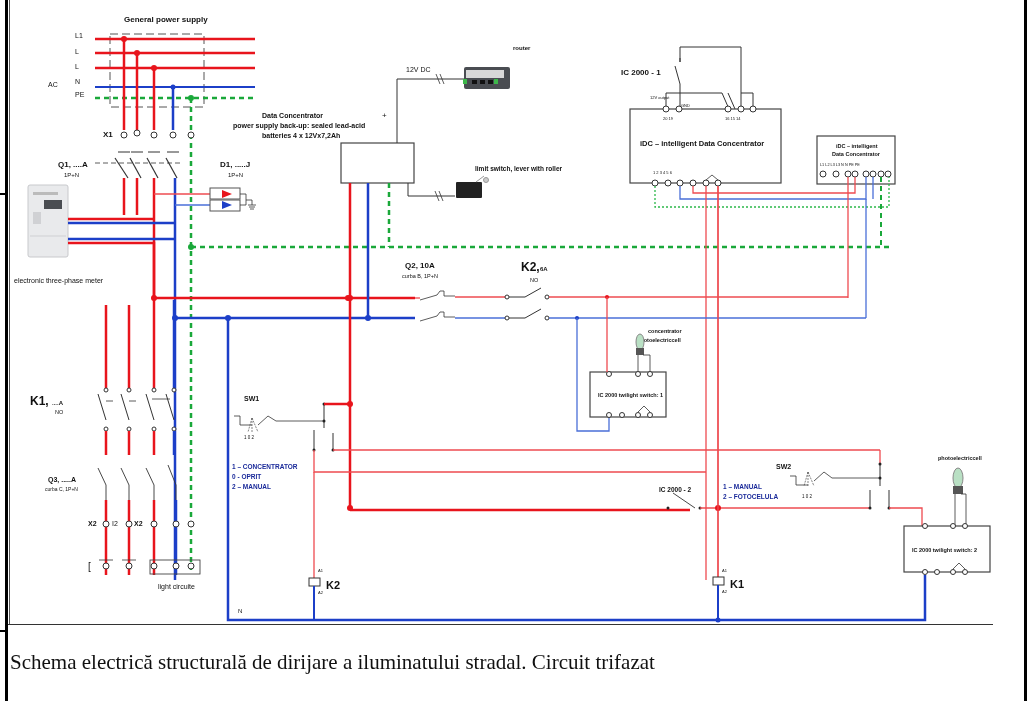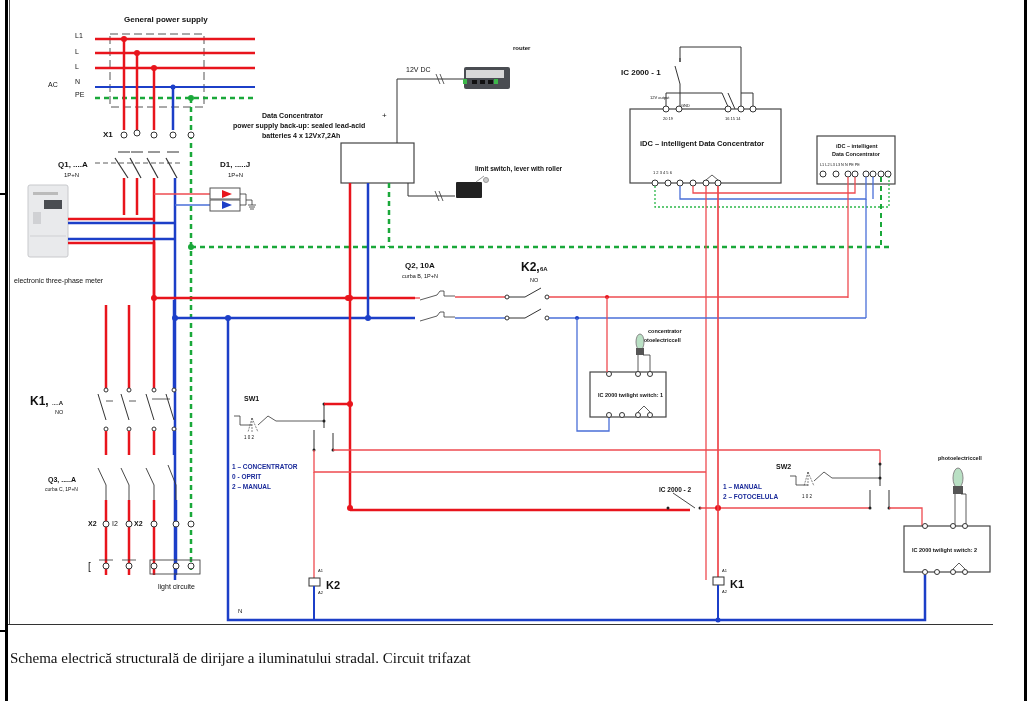--- a/index.html
+++ b/index.html
@@ -3,21 +3,21 @@
 <meta charset="utf-8">
 <style>
   html, body { margin: 0; padding: 0; background: #ffffff; }
   body { width: 1031px; height: 701px; position: relative; overflow: hidden; font-family: "Liberation Sans", sans-serif; }
   .frame-left { position: absolute; left: 5px; top: 0; width: 3px; height: 701px; background: #000; }
   .frame-left-inner { position: absolute; left: 0; top: 193px; width: 5px; height: 435px; border-top: 2px solid #000; border-bottom: 2px solid #000; }
   .frame-right { position: absolute; left: 1024px; top: 0; width: 3px; height: 701px; background: #000; }
   .diagram-bottom { position: absolute; left: 8px; top: 624px; width: 985px; height: 1px; background: #333; }
   .diagram-left { position: absolute; left: 9px; top: 0; width: 1px; height: 625px; background: #555; }
   svg.schem { position: absolute; left: 0; top: 0; }
-  .caption { position: absolute; left: 10px; top: 650px; font-family: "Liberation Serif", serif; font-size: 15px; color: #111; white-space: nowrap; }
+  .caption { position: absolute; left: 10px; top: 650px; font-family: "Liberation Serif", serif; font-size: 21px; color: #111; white-space: nowrap; }
   .lbl { font-family: "Liberation Sans", sans-serif; fill: #111; }
   .bold { font-weight: bold; }
   .blue-lbl { fill: #1a2a9a; font-weight: bold; }
 </style>
 </head>
 <body>
 
 <div class="frame-left"></div>
 <div class="frame-left-inner"></div>
 <div class="frame-right"></div>

